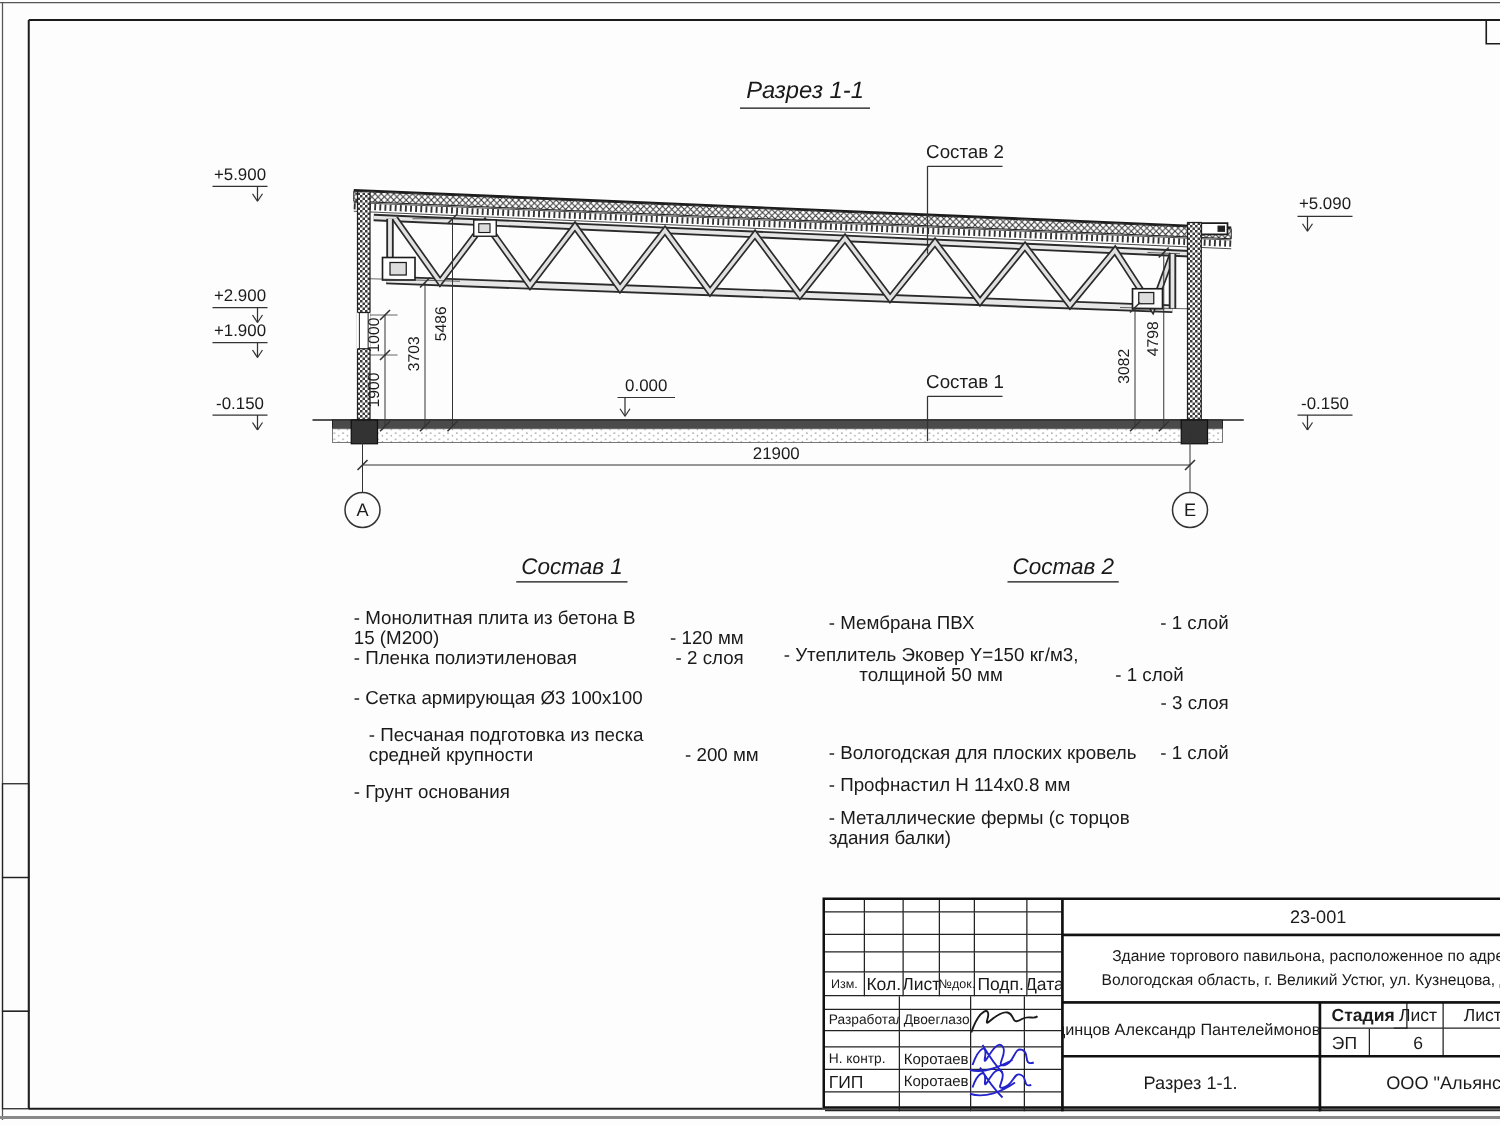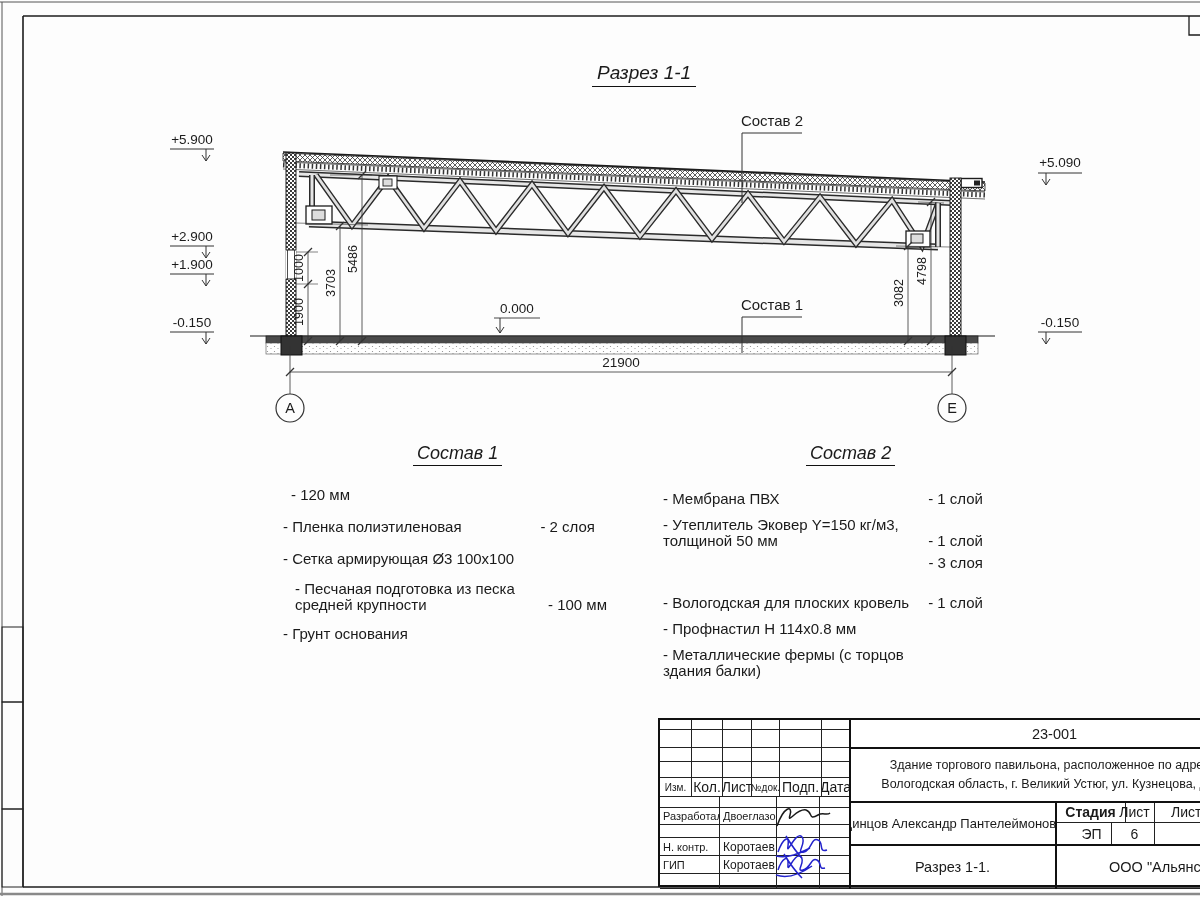--- a/index.html
+++ b/index.html
@@ -245,46 +245,47 @@
     <text x="290" y="413" text-anchor="middle" font-size="14.5" stroke="none">А</text>
     <circle cx="952" cy="408" r="14" stroke-width="1.2"></circle>
     <text x="952" y="413" text-anchor="middle" font-size="14.5" stroke="none">Е</text>
   </g>
 </svg>
 
 <div class="drawing-title">Разрез 1-1</div>
 
 <div class="comp-heading" style="left:413px;top:443px;">Состав 1</div>
 <div class="li-row" style="left:283px;top:487px;width:312px;">
+  <span class="li-name">- Монолитная плита из бетона В 15 (М200)</span>
     <span class="li-val">- 120 мм</span>
 </div>
 <div class="li-row" style="left:283px;top:519px;width:312px;">
   <span class="li-name">- Пленка полиэтиленовая</span>
     <span class="li-val">-  2 слоя</span>
 </div>
 <div class="li-row" style="left:283px;top:551px;width:312px;">
   <span class="li-name">- Сетка армирующая Ø3 100х100</span>
     <span class="li-val"></span>
 </div>
 <div class="li-row" style="left:283px;top:581px;width:312px;margin-left:12px;">
   <span class="li-name">- Песчаная подготовка из песка
   средней крупности</span>
-    <span class="li-val">- 100 мм</span>
+    <span class="li-val">- 200 мм</span>
 </div>
 <div class="li-row" style="left:283px;top:626px;width:312px;">
   <span class="li-name">- Грунт основания</span>
     <span class="li-val"></span>
 </div>
 
 <div class="comp-heading" style="left:806px;top:443px;">Состав 2</div>
 <div class="li-row" style="left:663px;top:491px;width:320px;gap:34px;">
   <span class="li-name">- Мембрана ПВХ</span>
     <span class="li-val">- 1 слой</span>
 </div>
-<div class="li-row" style="left:663px;top:517px;width:320px;">
+<div class="li-row" style="left:627px;top:517px;width:320px;text-align:center;">
   <span class="li-name">- Утеплитель Эковер Y=150 кг/м3,
   толщиной 50 мм</span>
     <span class="li-val">- 1 слой</span>
 </div>
 <div class="li-row" style="left:663px;top:555px;width:320px;">
   <span class="li-name"></span>
     <span class="li-val">- 3 слоя</span>
 </div>
 <div class="li-row" style="left:663px;top:595px;width:320px;">
   <span class="li-name">- Вологодская для плоских кровель</span>
@@ -349,42 +350,42 @@
   <div class="tb-cell" style="left:0;top:105px;width:60px;height:13px;"></div>
   <div class="tb-cell" style="left:60px;top:105px;width:57px;height:13px;"></div>
   <div class="tb-cell" style="left:117px;top:105px;width:43px;height:13px;"></div>
   <div class="tb-cell" style="left:160px;top:105px;width:30px;height:13px;"></div>
 
   <div class="tb-cell left" style="left:0;top:118px;width:60px;height:18px;font-size:11px;">Н. контр.</div>
   <div class="tb-cell left" style="left:60px;top:118px;width:57px;height:18px;font-size:12px;">Коротаев</div>
   <div class="tb-cell" style="left:117px;top:118px;width:43px;height:18px;"></div>
   <div class="tb-cell" style="left:160px;top:118px;width:30px;height:18px;"></div>
 
-  <div class="tb-cell left" style="left:0;top:136px;width:60px;height:18px;font-size:11px;">ГИП</div>
+  <div class="tb-cell left" style="left:0;top:136px;width:60px;height:18px;font-size:14px;">ГИП</div>
   <div class="tb-cell left" style="left:60px;top:136px;width:57px;height:18px;font-size:12px;">Коротаев</div>
   <div class="tb-cell" style="left:117px;top:136px;width:43px;height:18px;"></div>
   <div class="tb-cell" style="left:160px;top:136px;width:30px;height:18px;"></div>
 
   <div class="tb-cell" style="left:0;top:154px;width:60px;height:15px;"></div>
   <div class="tb-cell" style="left:60px;top:154px;width:57px;height:15px;"></div>
   <div class="tb-cell" style="left:117px;top:154px;width:43px;height:15px;"></div>
   <div class="tb-cell" style="left:160px;top:154px;width:30px;height:15px;"></div>
 
   <div class="tb-cell" style="left:190px;top:0;width:410px;height:28px;font-size:14.5px;">23-001</div>
   <div class="tb-cell" style="left:190px;top:28px;width:410px;height:54px;">
     <span class="tb-desc">Здание торгового павильона, расположенное по адресу:
 Вологодская область, г. Великий Устюг, ул. Кузнецова, д. 60</span>
   </div>
   <div class="tb-cell" style="left:190px;top:82px;width:206px;height:43px;font-size:13px;">Одинцов Александр Пантелеймонович</div>
   <div class="tb-cell" style="left:190px;top:125px;width:206px;height:44px;font-size:14.5px;">Разрез 1-1.</div>
 
   <div class="tb-cell" style="left:396px;top:82px;width:70px;height:21px;font-size:14px;font-weight:bold;">Стадия</div>
   <div class="tb-cell" style="left:455px;top:82px;width:40px;height:21px;font-size:14px;">Лист</div>
   <div class="tb-cell" style="left:495px;top:82px;width:105px;height:21px;font-size:14px;justify-content:flex-start;padding-left:16px;">Листов</div>
-  <div class="tb-cell" style="left:396px;top:103px;width:40px;height:22px;font-size:14px;margin-left:16px;">ЭП</div>
+  <div class="tb-cell" style="left:396px;top:103px;width:40px;height:22px;font-size:14px;">ЭП</div>
   <div class="tb-cell" style="left:455px;top:103px;width:40px;height:22px;font-size:14px;">6</div>
   <div class="tb-cell" style="left:495px;top:103px;width:105px;height:22px;"></div>
   <div class="tb-cell" style="left:396px;top:125px;width:204px;height:44px;font-size:14.5px;">ООО "Альянс"</div>
 
   <div class="tb-line" style="left:189px;top:0;width:2px;height:169px;"></div>
   <div class="tb-line" style="left:190px;top:27px;width:410px;height:1.5px;"></div>
   <div class="tb-line" style="left:190px;top:81px;width:410px;height:1.5px;"></div>
   <div class="tb-line" style="left:190px;top:124px;width:410px;height:1.5px;"></div>
   <div class="tb-line" style="left:395px;top:82px;width:1.5px;height:87px;"></div>
 

